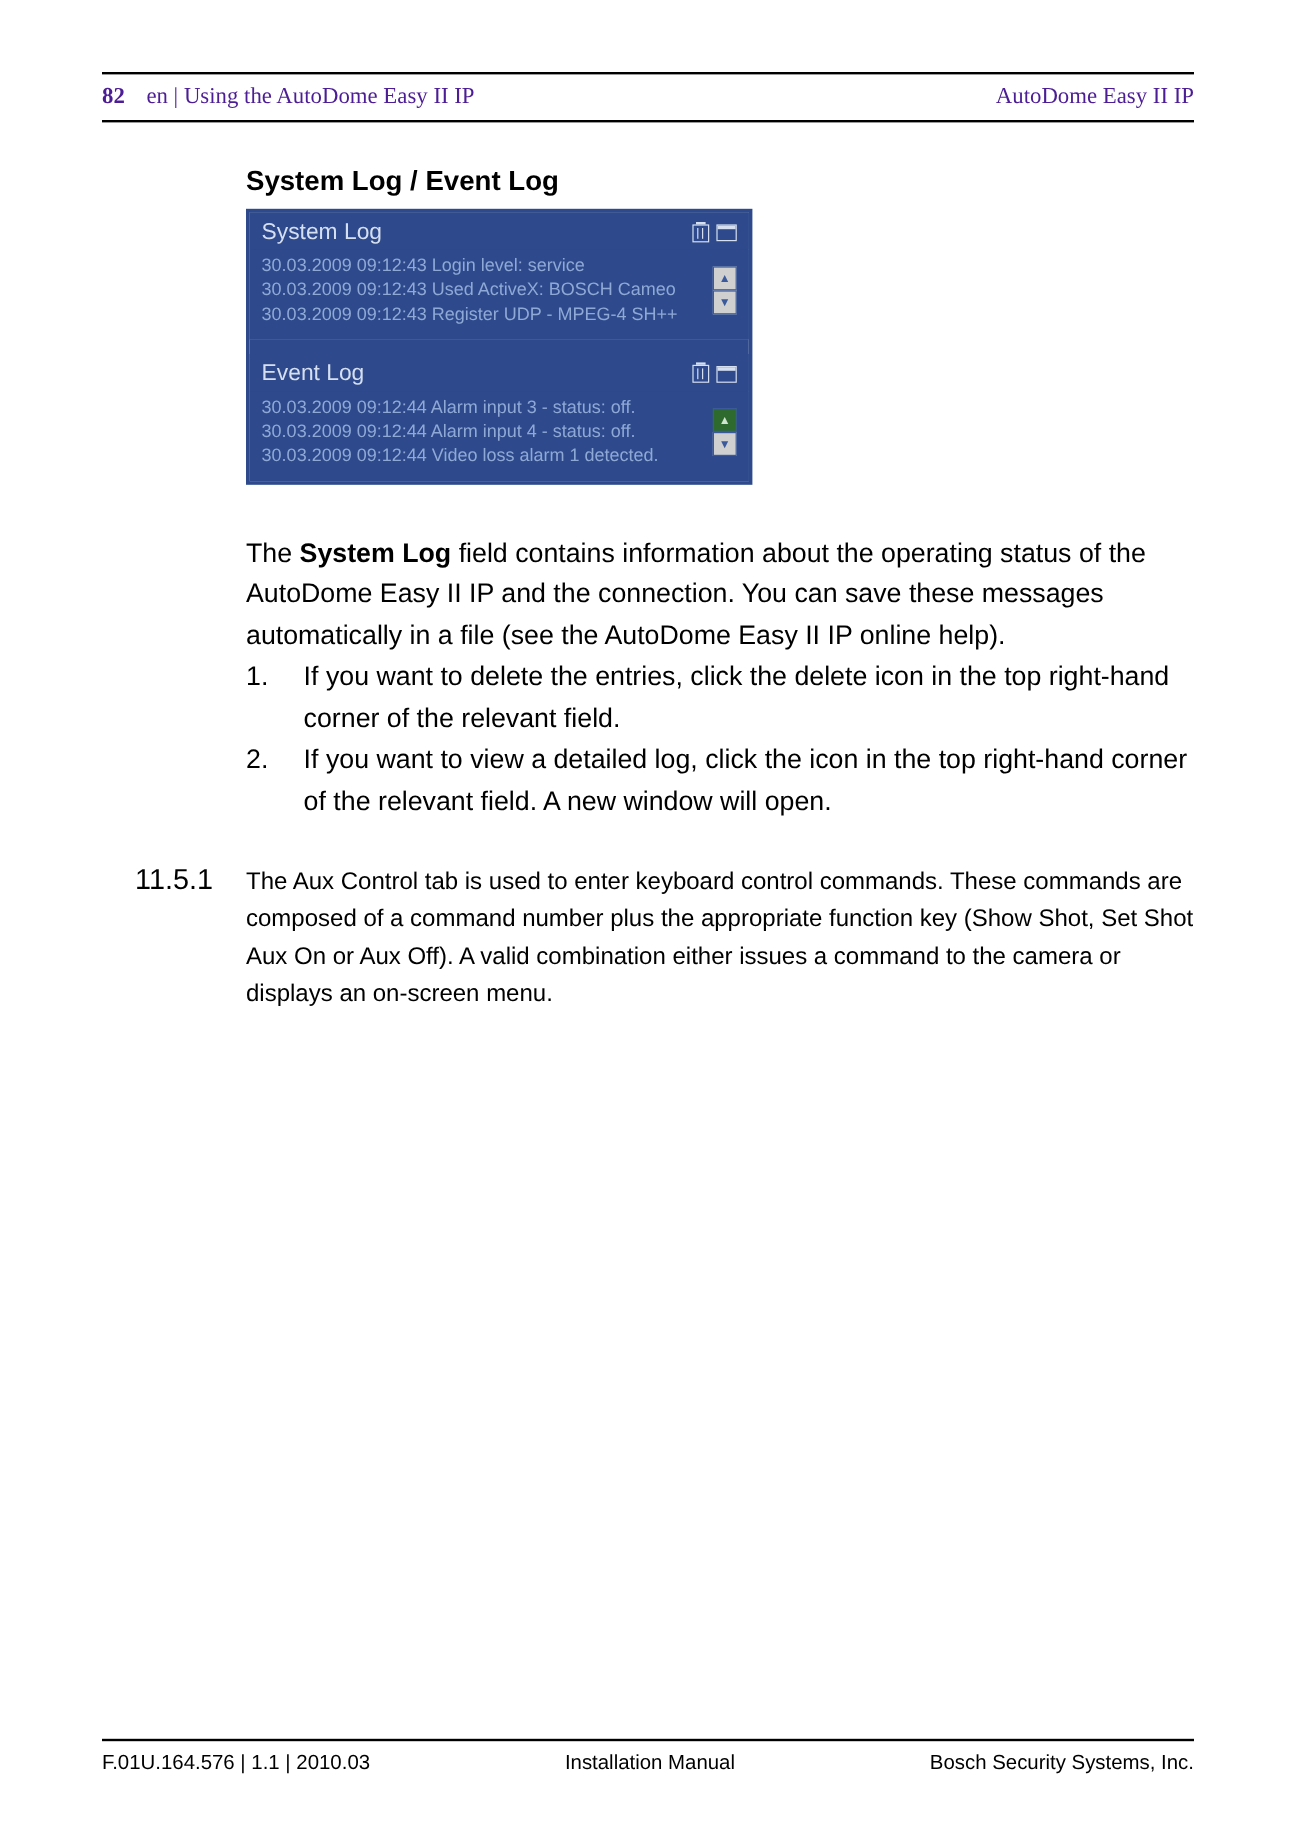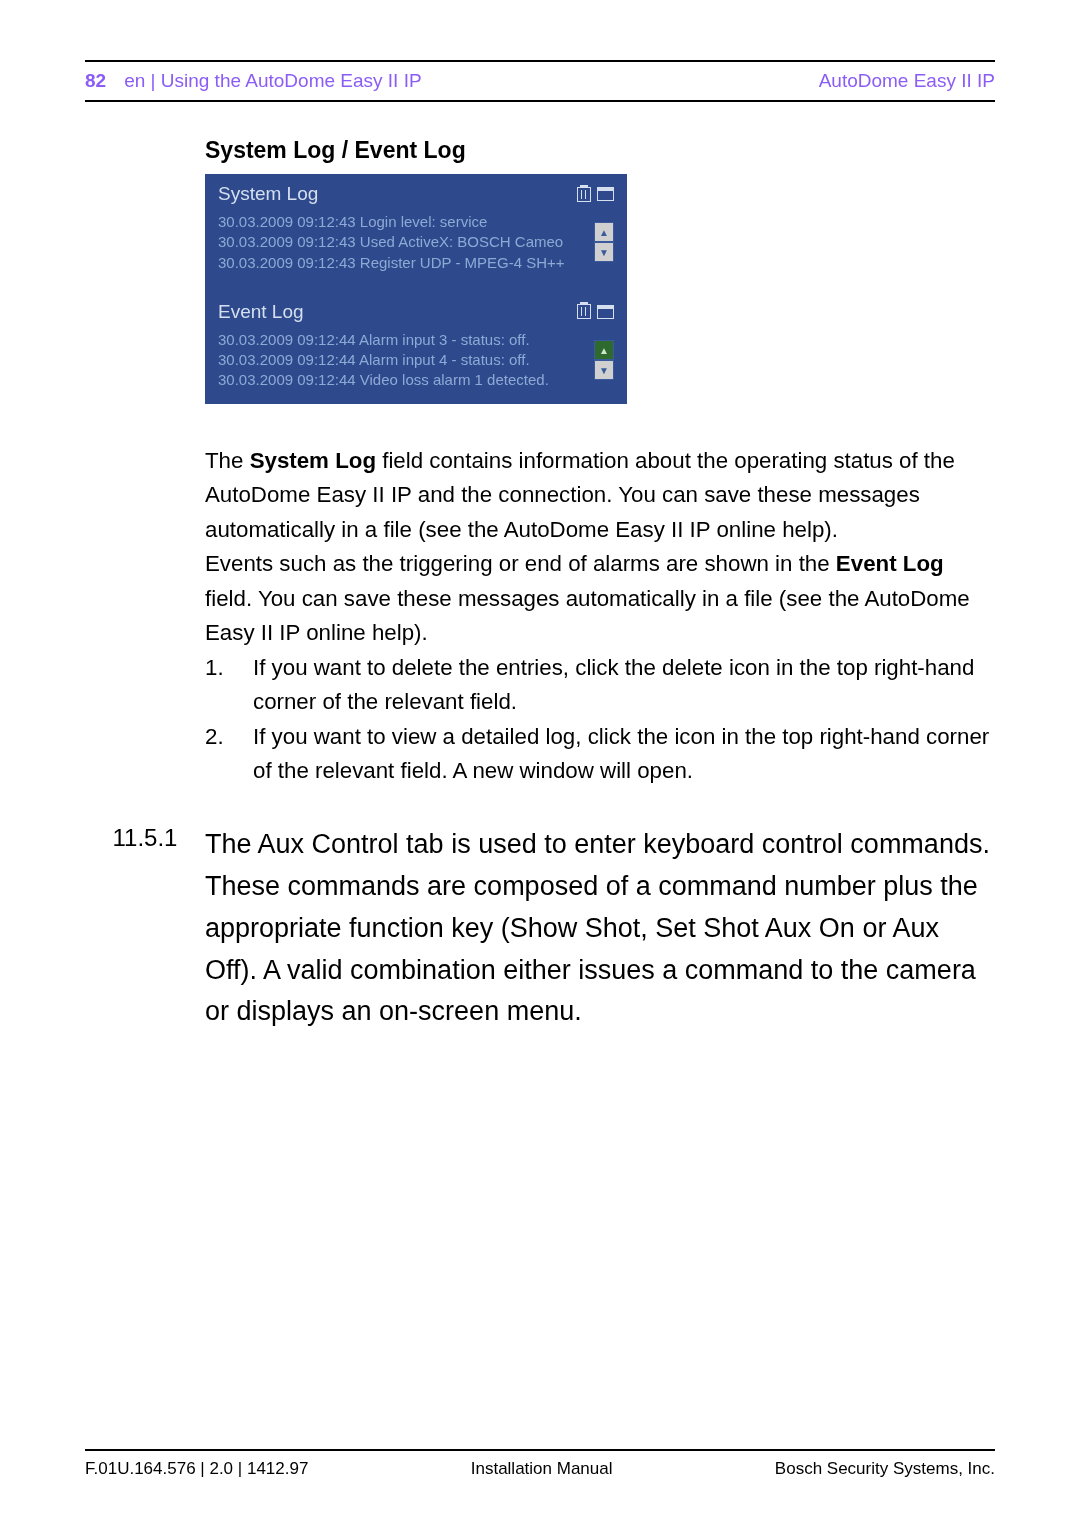--- a/index.html
+++ b/index.html
@@ -16,24 +16,25 @@
       padding: 60px 85px 50px 85px;
     }
     .header-line {
       border-top: 2px solid #000;
       margin-bottom: 8px;
     }
     .header-row {
       display: flex;
       justify-content: space-between;
       font-size: 19px;
-      color: #8b5cf6;
+      color: #4c1d95;
       padding-bottom: 8px;
       border-bottom: 2px solid #000;
       margin-bottom: 35px;
+      font-family: Liberation Serif, serif;
     }
     .header-left {
       display: flex;
       gap: 18px;
     }
     .page-num {
       font-weight: bold;
     }
     .section-title {
       font-weight: bold;
@@ -199,21 +200,21 @@
     }
     .subsection-content {
       flex: 1;
     }
     .subsection-title {
       font-weight: bold;
       font-size: 25px;
       margin-bottom: 3px;
     }
     .subsection-text {
-      font-size: 27px;
+      font-size: 20px;
       line-height: 1.55;
     }
     .footer {
       position: absolute;
       bottom: 50px;
       left: 85px;
       right: 85px;
     }
     .footer-line {
       border-top: 2px solid #000;
@@ -285,23 +286,20 @@
         <div class="scroll-btn">▼</div>
       </div>
     </div>
   </div>
 </div>
 
 <div class="body-text">
   <p>
     <span>The </span><span class="bold">System Log</span><span> field contains information about the operating status of the AutoDome Easy II IP and the connection. You can save these messages automatically in a file (see the AutoDome Easy II IP online help).</span>
   </p>
-  <p>
-    <span>Events such as the triggering or end of alarms are shown in the </span><span class="bold">Event Log</span><span> field. You can save these messages automatically in a file (see the AutoDome Easy II IP online help).</span>
-  </p>
 </div>
 
 <div class="ol-list">
   <div class="ol-item">
     <div class="ol-num">1.</div>
     <div class="ol-text">If you want to delete the entries, click the delete icon in the top right-hand corner of the relevant field.</div>
   </div>
   <div class="ol-item">
     <div class="ol-num">2.</div>
     <div class="ol-text">If you want to view a detailed log, click the icon in the top right-hand corner of the relevant field. A new window will open.</div>
@@ -311,17 +309,17 @@
 <div class="subsection">
   <div class="subsection-num">11.5.1</div>
   <div class="subsection-content">
     <div class="subsection-text">The Aux Control tab is used to enter keyboard control commands. These commands are composed of a command number plus the appropriate function key (Show Shot, Set Shot Aux On or Aux Off). A valid combination either issues a command to the camera or displays an on-screen menu.</div>
   </div>
 </div>
 
 <div class="footer">
   <div class="footer-line"></div>
   <div class="footer-row">
-    <span>F.01U.164.576 | 2.0 | 1412.97</span>
+    <span>F.01U.164.576 | 1.1 | 2010.03</span>
     <span>Installation Manual</span>
     <span>Bosch Security Systems, Inc.</span>
   </div>
 </div>
 
 </body></html>

